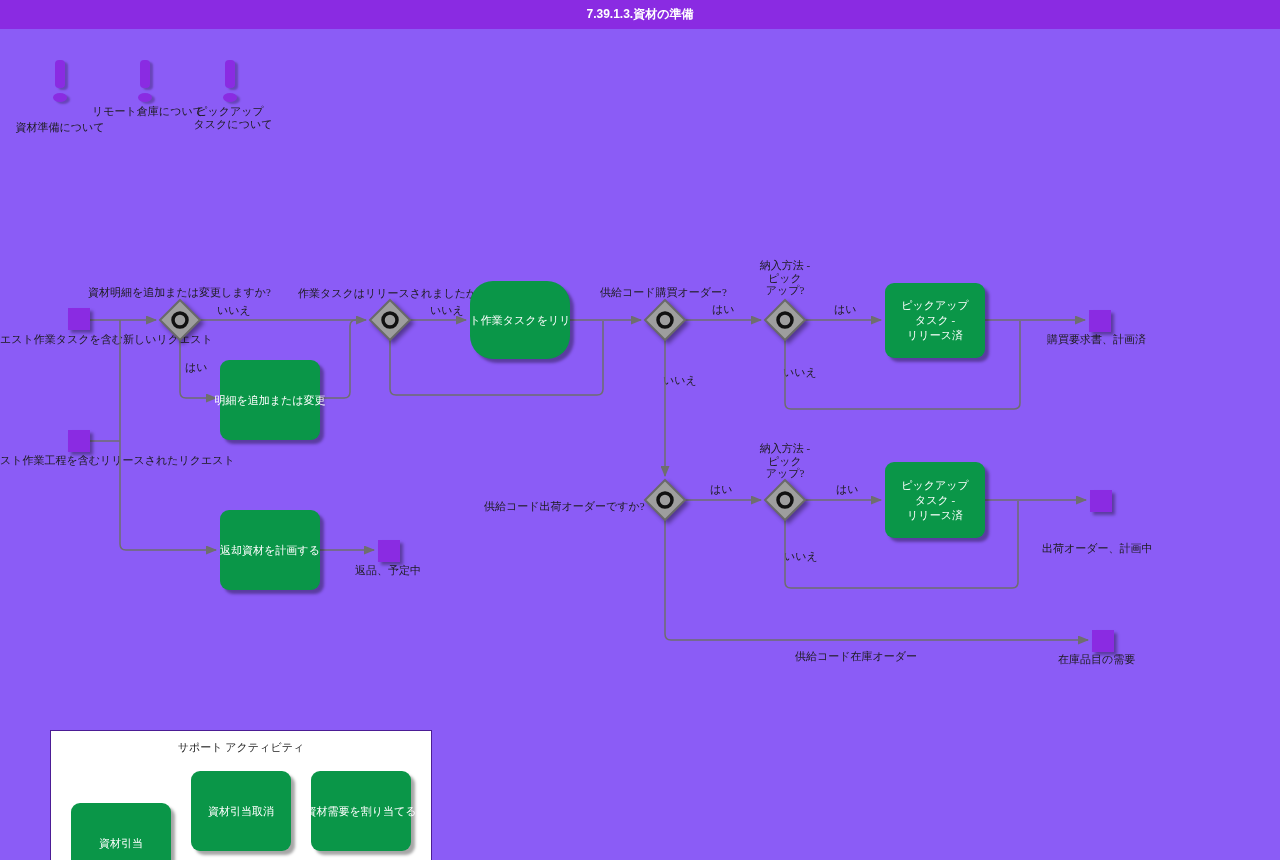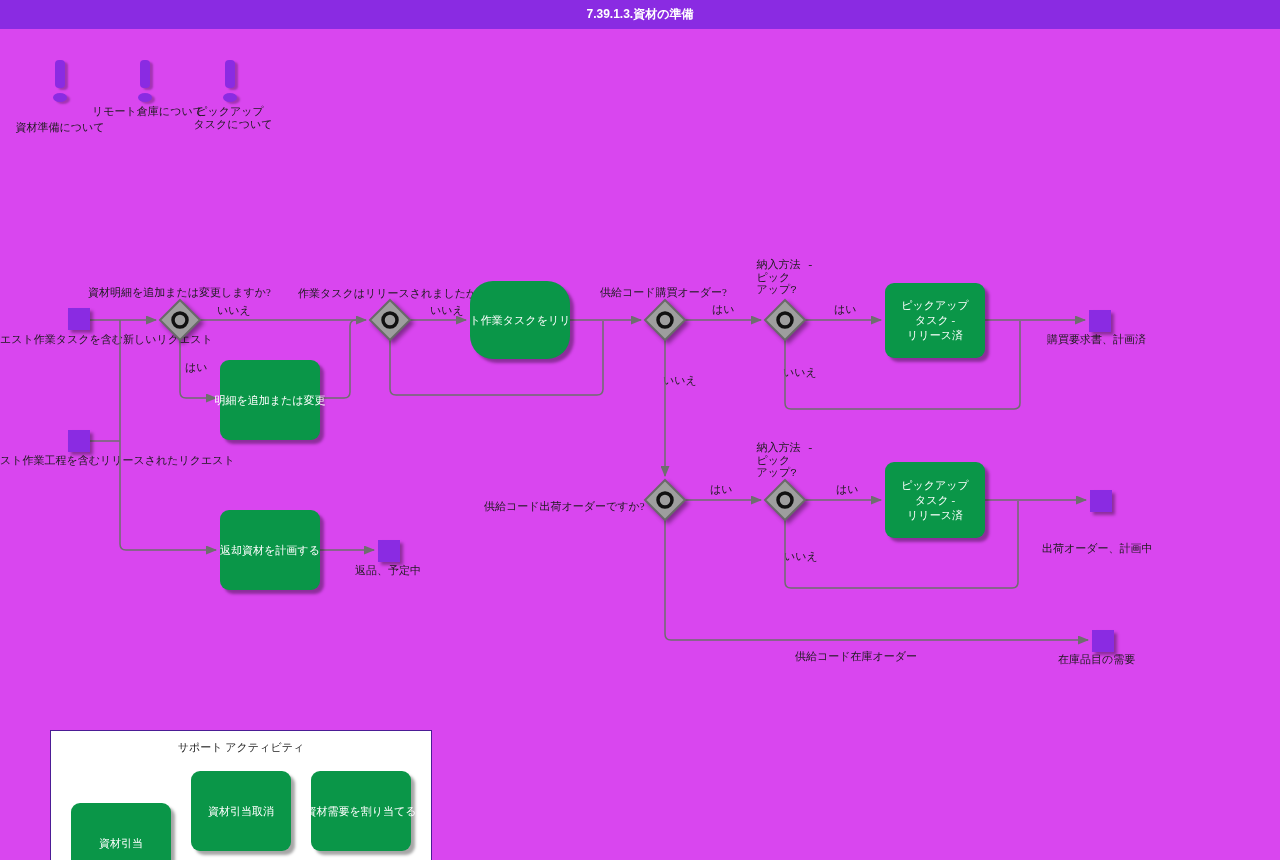--- a/index.html
+++ b/index.html
@@ -1,17 +1,17 @@
 <!DOCTYPE html>
 <html><head>
 <meta charset="utf-8">
 <style>
   html,body{margin:0;padding:0;background:#ffffff;}
   #canvas{
-    position:relative;width:1280px;height:860px;background:#d946ef;overflow:hidden;
+    position:relative;width:1280px;height:860px;background:#8b5cf6;overflow:hidden;
     font-family:"Liberation Serif","DejaVu Serif",serif;color:#1b1b1b;
   }
   
   .titlebar{
     position:absolute;left:0;top:0;width:1280px;height:29px;background:#8A2BE2;
     display:flex;align-items:center;justify-content:center;
     color:#ffffff;font-weight:bold;font-size:12px;
     font-family:"Liberation Sans","DejaVu Sans",sans-serif;
   }
   
@@ -32,21 +32,21 @@
   }
   .task{
     position:absolute;width:100px;background:#0A9648;border-radius:9px;
     box-shadow:4px 4px 3px rgba(0,0,0,0.35);
     display:flex;align-items:center;justify-content:center;flex-direction:column;
     color:#ffffff;font-size:11px;text-align:center;
   }
   .task .tline{white-space:nowrap;line-height:15px;}
   .gateway{position:absolute;width:44px;height:44px;filter:drop-shadow(3px 3px 2px rgba(0,0,0,0.4));}
   .flabel{position:absolute;font-size:11px;white-space:nowrap;line-height:12.5px;}
-  .flabel.center{transform:translateX(-50%);text-align:left;font-family:Liberation Mono, monospace;}
+  .flabel.center{transform:translateX(-50%);text-align:center;}
   #connectors{position:absolute;left:0;top:0;z-index:1;}
   .shape{z-index:2;}
   
   .support-box{
     position:absolute;left:50px;top:730px;width:380px;height:140px;
     border:1px solid #4c1d95;background:#ffffff;
   }
   .support-title{
     position:absolute;left:0;top:9px;width:100%;text-align:center;font-size:11px;
   }

